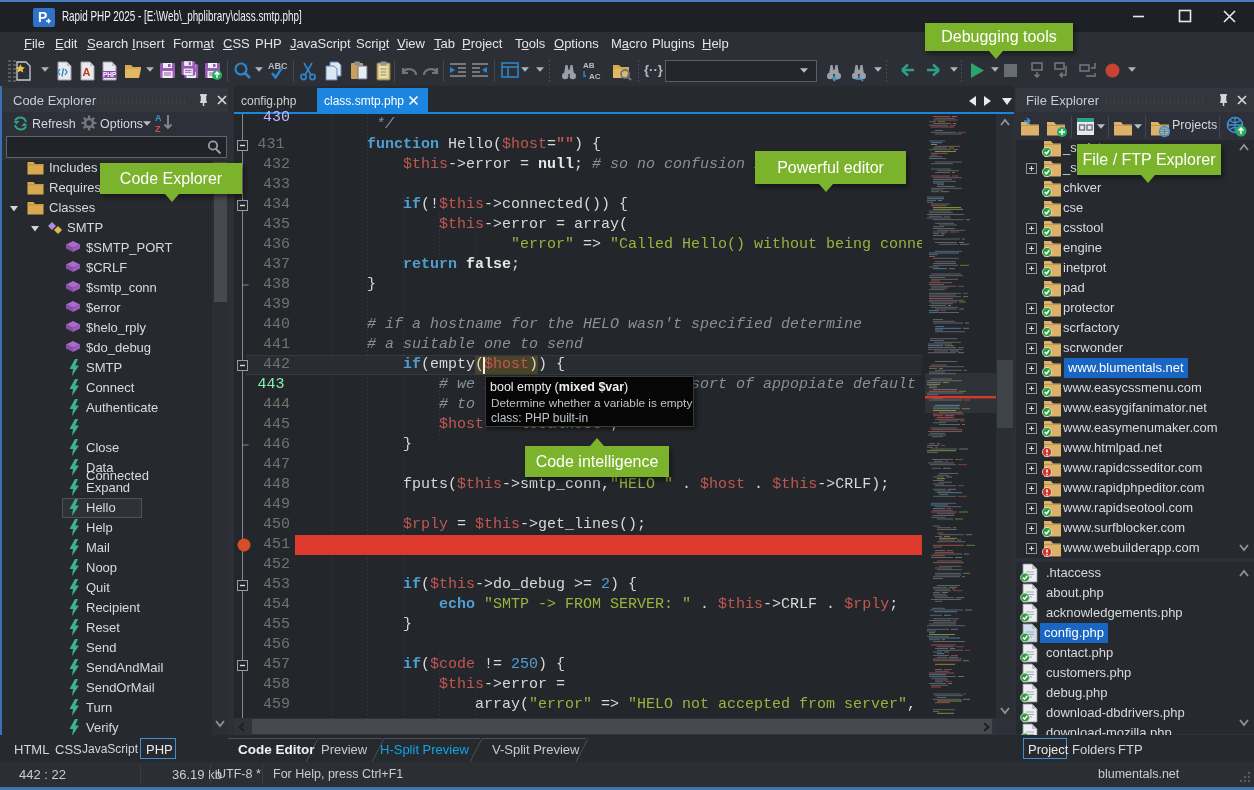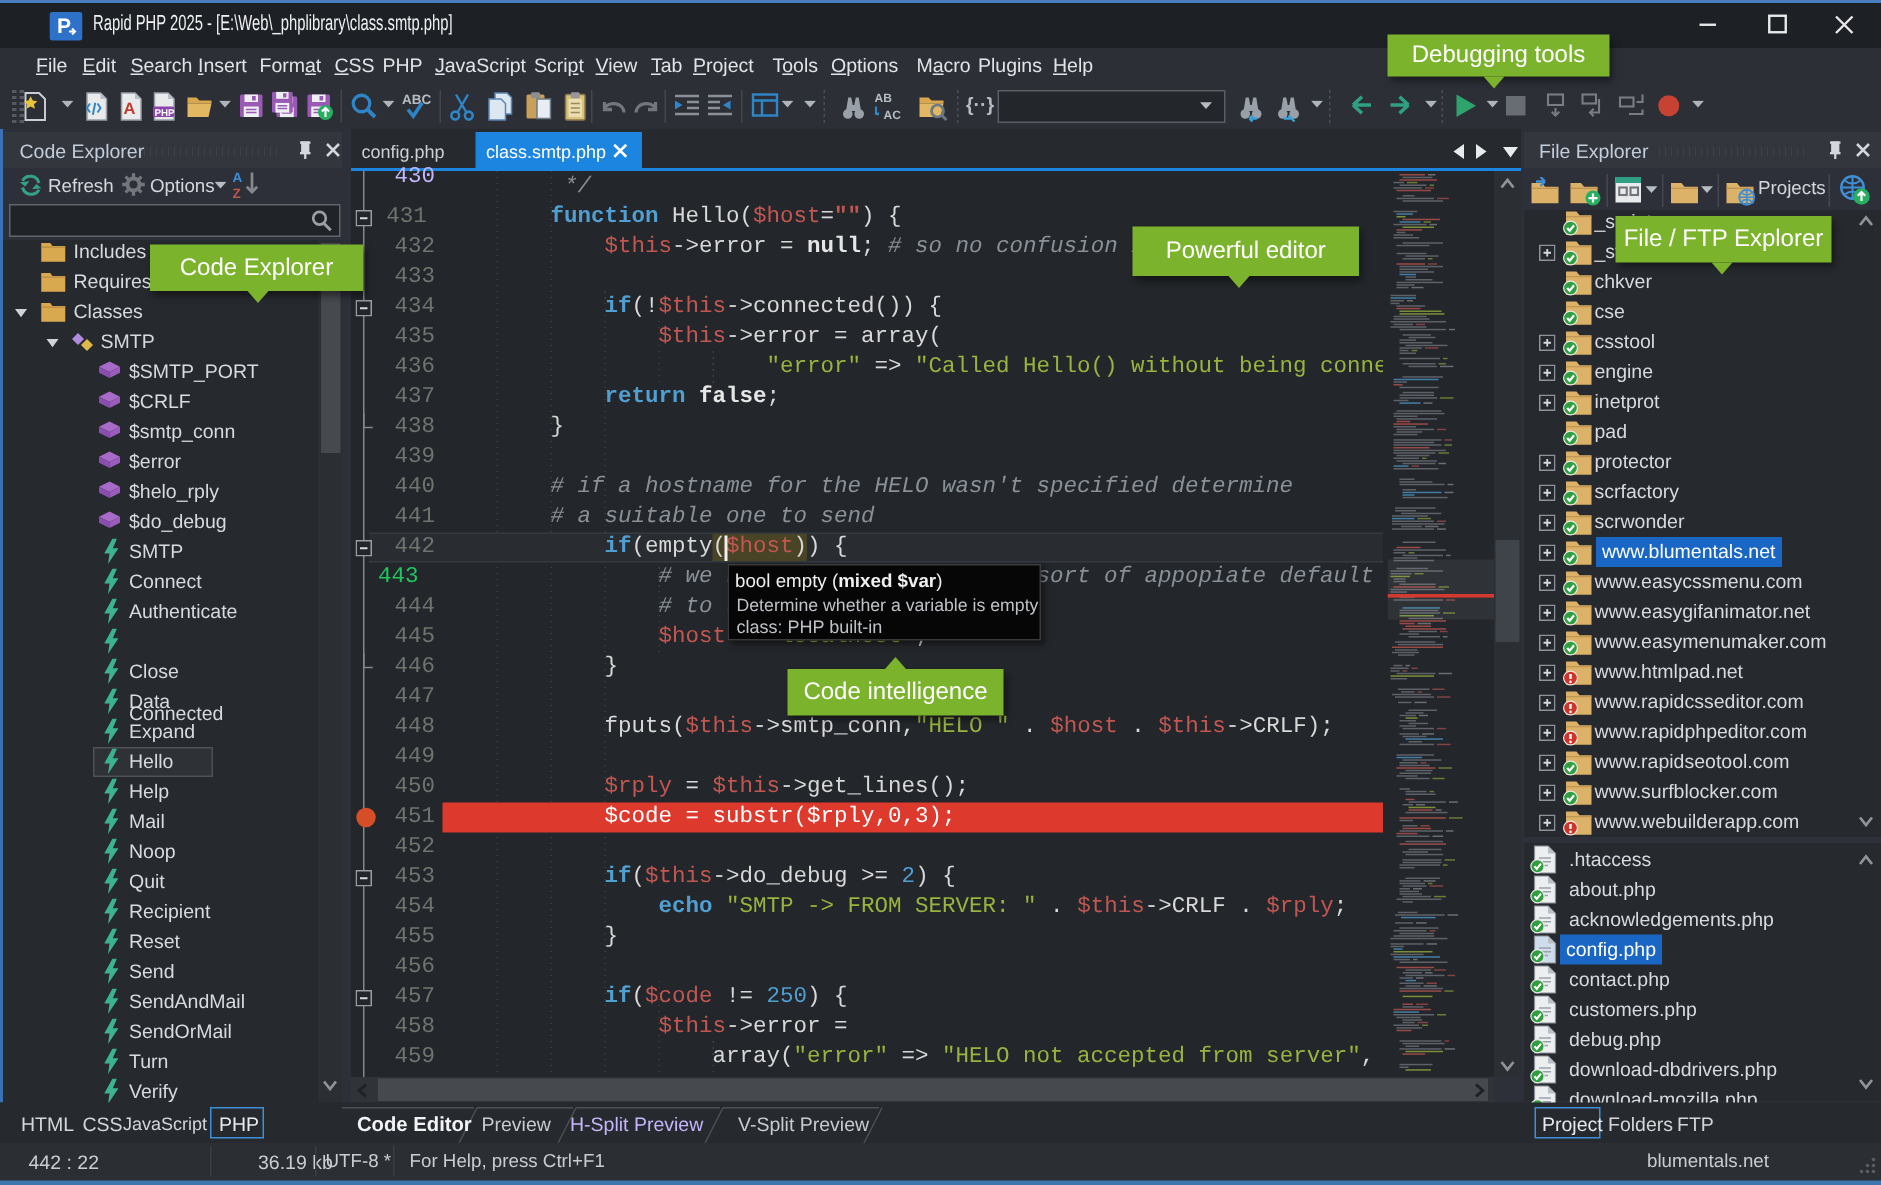--- a/index.html
+++ b/index.html
@@ -471,21 +471,21 @@
 <div class="mono abs" style="left:252px;top:175px;width:38px;text-align:right;color:#70746f">433</div>
 <div class="mono abs" style="left:252px;top:195px;width:38px;text-align:right;color:#70746f">434</div>
 <div class="mono abs" style="left:252px;top:215px;width:38px;text-align:right;color:#70746f">435</div>
 <div class="mono abs" style="left:252px;top:235px;width:38px;text-align:right;color:#70746f">436</div>
 <div class="mono abs" style="left:252px;top:255px;width:38px;text-align:right;color:#70746f">437</div>
 <div class="mono abs" style="left:252px;top:275px;width:38px;text-align:right;color:#70746f">438</div>
 <div class="mono abs" style="left:252px;top:295px;width:38px;text-align:right;color:#70746f">439</div>
 <div class="mono abs" style="left:252px;top:315px;width:38px;text-align:right;color:#70746f">440</div>
 <div class="mono abs" style="left:252px;top:335px;width:38px;text-align:right;color:#70746f">441</div>
 <div class="mono abs" style="left:252px;top:355px;width:38px;text-align:right;color:#70746f">442</div>
-<div class="mono abs" style="left:252px;top:375px;width:38px;text-align:left;color:#22c55e">443</div>
+<div class="mono abs" style="left:252px;top:375px;width:38px;text-align:center;color:#86efac">443</div>
 <div class="mono abs" style="left:252px;top:395px;width:38px;text-align:right;color:#70746f">444</div>
 <div class="mono abs" style="left:252px;top:415px;width:38px;text-align:right;color:#70746f">445</div>
 <div class="mono abs" style="left:252px;top:435px;width:38px;text-align:right;color:#70746f">446</div>
 <div class="mono abs" style="left:252px;top:455px;width:38px;text-align:right;color:#70746f">447</div>
 <div class="mono abs" style="left:252px;top:475px;width:38px;text-align:right;color:#70746f">448</div>
 <div class="mono abs" style="left:252px;top:495px;width:38px;text-align:right;color:#70746f">449</div>
 <div class="mono abs" style="left:252px;top:515px;width:38px;text-align:right;color:#70746f">450</div>
 <div class="mono abs" style="left:252px;top:535px;width:38px;text-align:right;color:#70746f">451</div>
 <div class="mono abs" style="left:252px;top:555px;width:38px;text-align:right;color:#70746f">452</div>
 <div class="mono abs" style="left:252px;top:575px;width:38px;text-align:right;color:#70746f">453</div>
@@ -531,21 +531,20 @@
 <div class="mono abs" style="left:367px;top:275px;color:#d8d8d8">}</div>
 <div class="mono abs" style="left:367px;top:315px;color:#d8d8d8"><span class="cm"># if a hostname for the HELO wasn't specified determine</span></div>
 <div class="mono abs" style="left:367px;top:335px;color:#d8d8d8"><span class="cm"># a suitable one to send</span></div>
 <div class="mono abs" style="left:403px;top:355px;color:#d8d8d8"><span class="k">if</span>(empty(<span class="v">$host</span>)) {</div>
 <div class="mono abs" style="left:439px;top:375px;color:#d8d8d8"><span class="cm"># we need to determine some sort of appopiate default</span></div>
 <div class="mono abs" style="left:439px;top:395px;color:#d8d8d8"><span class="cm"># to send to the server</span></div>
 <div class="mono abs" style="left:439px;top:415px;color:#d8d8d8"><span class="v">$host</span> = <span class="s">"localhost"</span>;</div>
 <div class="mono abs" style="left:403px;top:435px;color:#d8d8d8">}</div>
 <div class="mono abs" style="left:403px;top:475px;color:#d8d8d8">fputs(<span class="v">$this</span>-&gt;smtp_conn,<span class="s">"HELO "</span> . <span class="v">$host</span> . <span class="v">$this</span>-&gt;CRLF);</div>
 <div class="mono abs" style="left:403px;top:515px;color:#d8d8d8"><span class="v">$rply</span> = <span class="v">$this</span>-&gt;get_lines();</div>
-<div class="mono abs" style="left:403px;top:535px;color:#d8d8d8"><span style="color:#fff">$code = substr($rply,0,3);</span></div>
 <div class="mono abs" style="left:403px;top:575px;color:#d8d8d8"><span class="k">if</span>(<span class="v">$this</span>-&gt;do_debug &gt;= <span class="nb">2</span>) {</div>
 <div class="mono abs" style="left:439px;top:595px;color:#d8d8d8"><span class="k">echo</span> <span class="s">"SMTP -&gt; FROM SERVER: "</span> . <span class="v">$this</span>-&gt;CRLF . <span class="v">$rply</span>;</div>
 <div class="mono abs" style="left:403px;top:615px;color:#d8d8d8">}</div>
 <div class="mono abs" style="left:403px;top:655px;color:#d8d8d8"><span class="k">if</span>(<span class="v">$code</span> != <span class="nb">250</span>) {</div>
 <div class="mono abs" style="left:439px;top:675px;color:#d8d8d8"><span class="v">$this</span>-&gt;error =</div>
 <div class="mono abs" style="left:475px;top:695px;color:#d8d8d8">array(<span class="s">"error"</span> =&gt; <span class="s">"HELO not accepted from server"</span>,</div>
 <div class="abs" style="left:483px;top:357px;width:2px;height:17px;background:#f0f0f0"></div>
 <div class="abs" style="left:922px;top:114px;width:74px;height:604px;background:#23262a"></div>
 <svg class="abs" style="left:925px;top:116px" width="71" height="602" viewBox="0 0 71 602">
       <rect x="8" y="0.0" width="17" height="1" fill="#c25751" opacity="0.75"></rect>
@@ -1297,21 +1296,21 @@
         <path d="M90 1.5 h64"></path>
         <path d="M144 25 l12-23.5"></path>
         <path d="M156 1.5 h96"></path>
         <path d="M242 25 l12-23.5"></path>
         <path d="M254 1.5 h104"></path>
         <path d="M348 25 l12-23.5"></path>
       </g>
     </svg>
 <div class="txt" style="left:238px;top:742px;font-size:13.5px;color:#f2f3f5;font-weight:bold;">Code Editor</div>
 <div class="txt" style="left:321px;top:742px;font-size:13px;color:#c8cbd0;font-weight:normal;">Preview</div>
-<div class="txt" style="left:380px;top:742px;font-size:13px;color:#c4b5fd;font-weight:normal;">H-Split Preview</div>
+<div class="txt" style="left:380px;top:742px;font-size:13px;color:#0ea5e9;font-weight:normal;">H-Split Preview</div>
 <div class="txt" style="left:492px;top:742px;font-size:13px;color:#c8cbd0;font-weight:normal;">V-Split Preview</div>
 <div class="abs" style="left:1023px;top:738px;width:44px;height:21px;border:1px solid #3f8fd6"></div>
 <div class="txt" style="left:1028px;top:742px;font-size:13px;color:#e8eaed;font-weight:normal;">Project</div>
 <div class="txt" style="left:1072px;top:742px;font-size:13px;color:#d4d6d9;font-weight:normal;">Folders</div>
 <div class="txt" style="left:1118px;top:742px;font-size:13px;color:#d4d6d9;font-weight:normal;">FTP</div>
 <div class="txt" style="left:19px;top:767px;font-size:13px;color:#c9ccd1;font-weight:normal;">442 : 22</div>
 <div class="txt" style="left:148px;top:767px;font-size:13px;color:#c9ccd1;font-weight:normal;margin-left:24px;">36.19 kb</div>
 <div class="txt" style="left:217px;top:767px;font-size:12.5px;color:#c9ccd1;font-weight:normal;">UTF-8 *</div>
 <div class="txt" style="left:273px;top:767px;font-size:12.5px;color:#c9ccd1;font-weight:normal;">For Help, press Ctrl+F1</div>
 <div class="txt" style="left:1098px;top:767px;font-size:12.5px;color:#c9ccd1;font-weight:normal;">blumentals.net</div>

